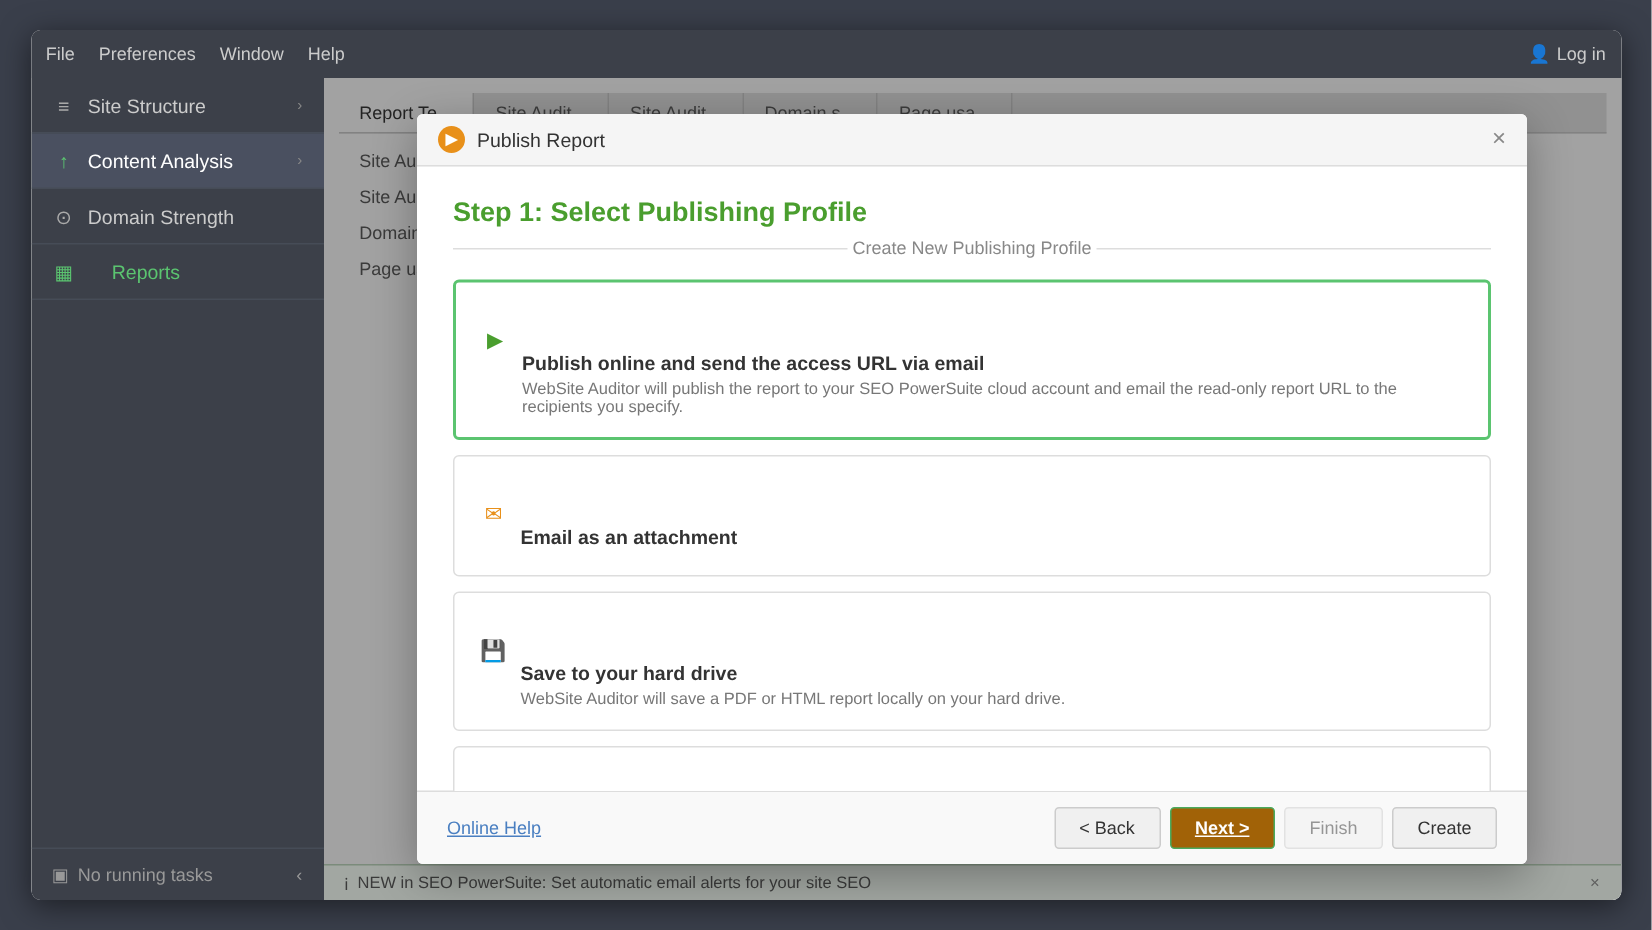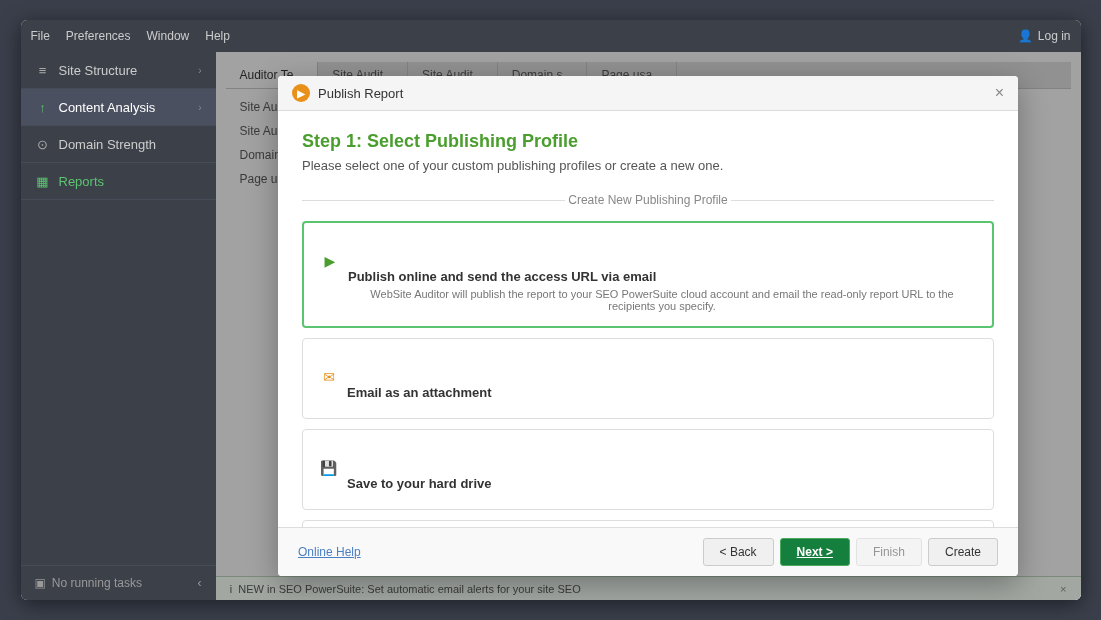--- a/index.html
+++ b/index.html
@@ -246,21 +246,20 @@
     .option-title {
       font-weight: bold;
       font-size: 13px;
       color: #333;
       margin-top: 32px;
     }
     .option-desc {
       font-size: 11px;
       color: #777;
       padding-left: 28px;
-      text-align: center;
     }
 
     
     .modal-footer {
       display: flex;
       align-items: center;
       justify-content: space-between;
       padding: 10px 20px;
       border-top: 1px solid #ddd;
       background: #f9f9f9;
@@ -278,21 +277,21 @@
     .btn {
       padding: 6px 16px;
       border-radius: 3px;
       font-size: 12px;
       cursor: pointer;
       border: 1px solid #ccc;
       background: #f0f0f0;
       color: #333;
     }
     .btn.primary {
-      background: #15803d;
+      background: #a16207;
       border-color: #4aaa5e;
       color: #fff;
       font-weight: bold;
       text-decoration: underline;
     }
     .btn:disabled { opacity: 0.5; cursor: default; }
 
     
     .bg-content {
       padding: 10px;
@@ -380,37 +379,37 @@
       <div class="sidebar-item">
         <div class="sidebar-item-left">
           <span class="sidebar-icon">⊙</span>
           <span>Domain Strength</span>
         </div>
         <span class="sidebar-arrow"></span>
       </div>
       <div class="sidebar-item" style="color:#5bc470;">
         <div class="sidebar-item-left">
           <span class="sidebar-icon" style="color:#5bc470;">▦</span>
-          <span style="color:#5bc470;">Reports</span>
+          <span style="color:#5bc470;margin-left:16px;">Reports</span>
         </div>
         <span class="sidebar-arrow"></span>
       </div>
       <div class="sidebar-spacer"></div>
       <div class="sidebar-bottom">
         <span>▣</span>
         <span>No running tasks</span>
         <span style="margin-left:auto;">‹</span>
       </div>
     </div>
 
     <div class="content-area">
 
       <div class="bg-content">
         <div class="tab-bar">
-          <div class="tab active">Auditor Te...</div>
+          <div class="tab active">Report Te...</div>
           <div class="tab">Site Audit...</div>
           <div class="tab">Site Audit...</div>
           <div class="tab">Domain s...</div>
           <div class="tab">Page usa...</div>
         </div>
         <div class="bg-list">
           <div class="bg-list-item">Site Audit...</div>
           <div class="bg-list-item">Site Audit...</div>
           <div class="bg-list-item">Domain s...</div>
           <div class="bg-list-item">Page usa...</div>
@@ -423,21 +422,20 @@
           <div class="modal-header">
             <div class="modal-title-row">
               <div class="modal-icon">▶</div>
               <span class="modal-title">Publish Report</span>
             </div>
             <span class="modal-close">×</span>
           </div>
 
           <div class="modal-body">
             <div class="step-title">Step 1: Select Publishing Profile</div>
-            <div class="step-subtitle">Please select one of your custom publishing profiles or create a new one.</div>
 
             <div class="section-header">Create New Publishing Profile</div>
 
             <div class="option-card selected">
               <div class="option-card-header">
                 <span class="option-icon publish">▶</span>
                 <span class="option-title">Publish online and send the access URL via email</span>
               </div>
               <div class="option-desc">WebSite Auditor will publish the report to your SEO PowerSuite cloud account and email the read-only report URL to the recipients you specify.</div>
             </div>
@@ -447,20 +445,21 @@
                 <span class="option-icon email">✉</span>
                 <span class="option-title">Email as an attachment</span>
               </div>
             </div>
 
             <div class="option-card">
               <div class="option-card-header">
                 <span class="option-icon save">💾</span>
                 <span class="option-title">Save to your hard drive</span>
               </div>
+              <div class="option-desc">WebSite Auditor will save a PDF or HTML report locally on your hard drive.</div>
             </div>
 
             <div class="option-card">
               <div class="option-card-header">
                 <span class="option-icon upload">⬆</span>
                 <span class="option-title">Upload onto a website via FTP</span>
               </div>
             </div>
           </div>
 

